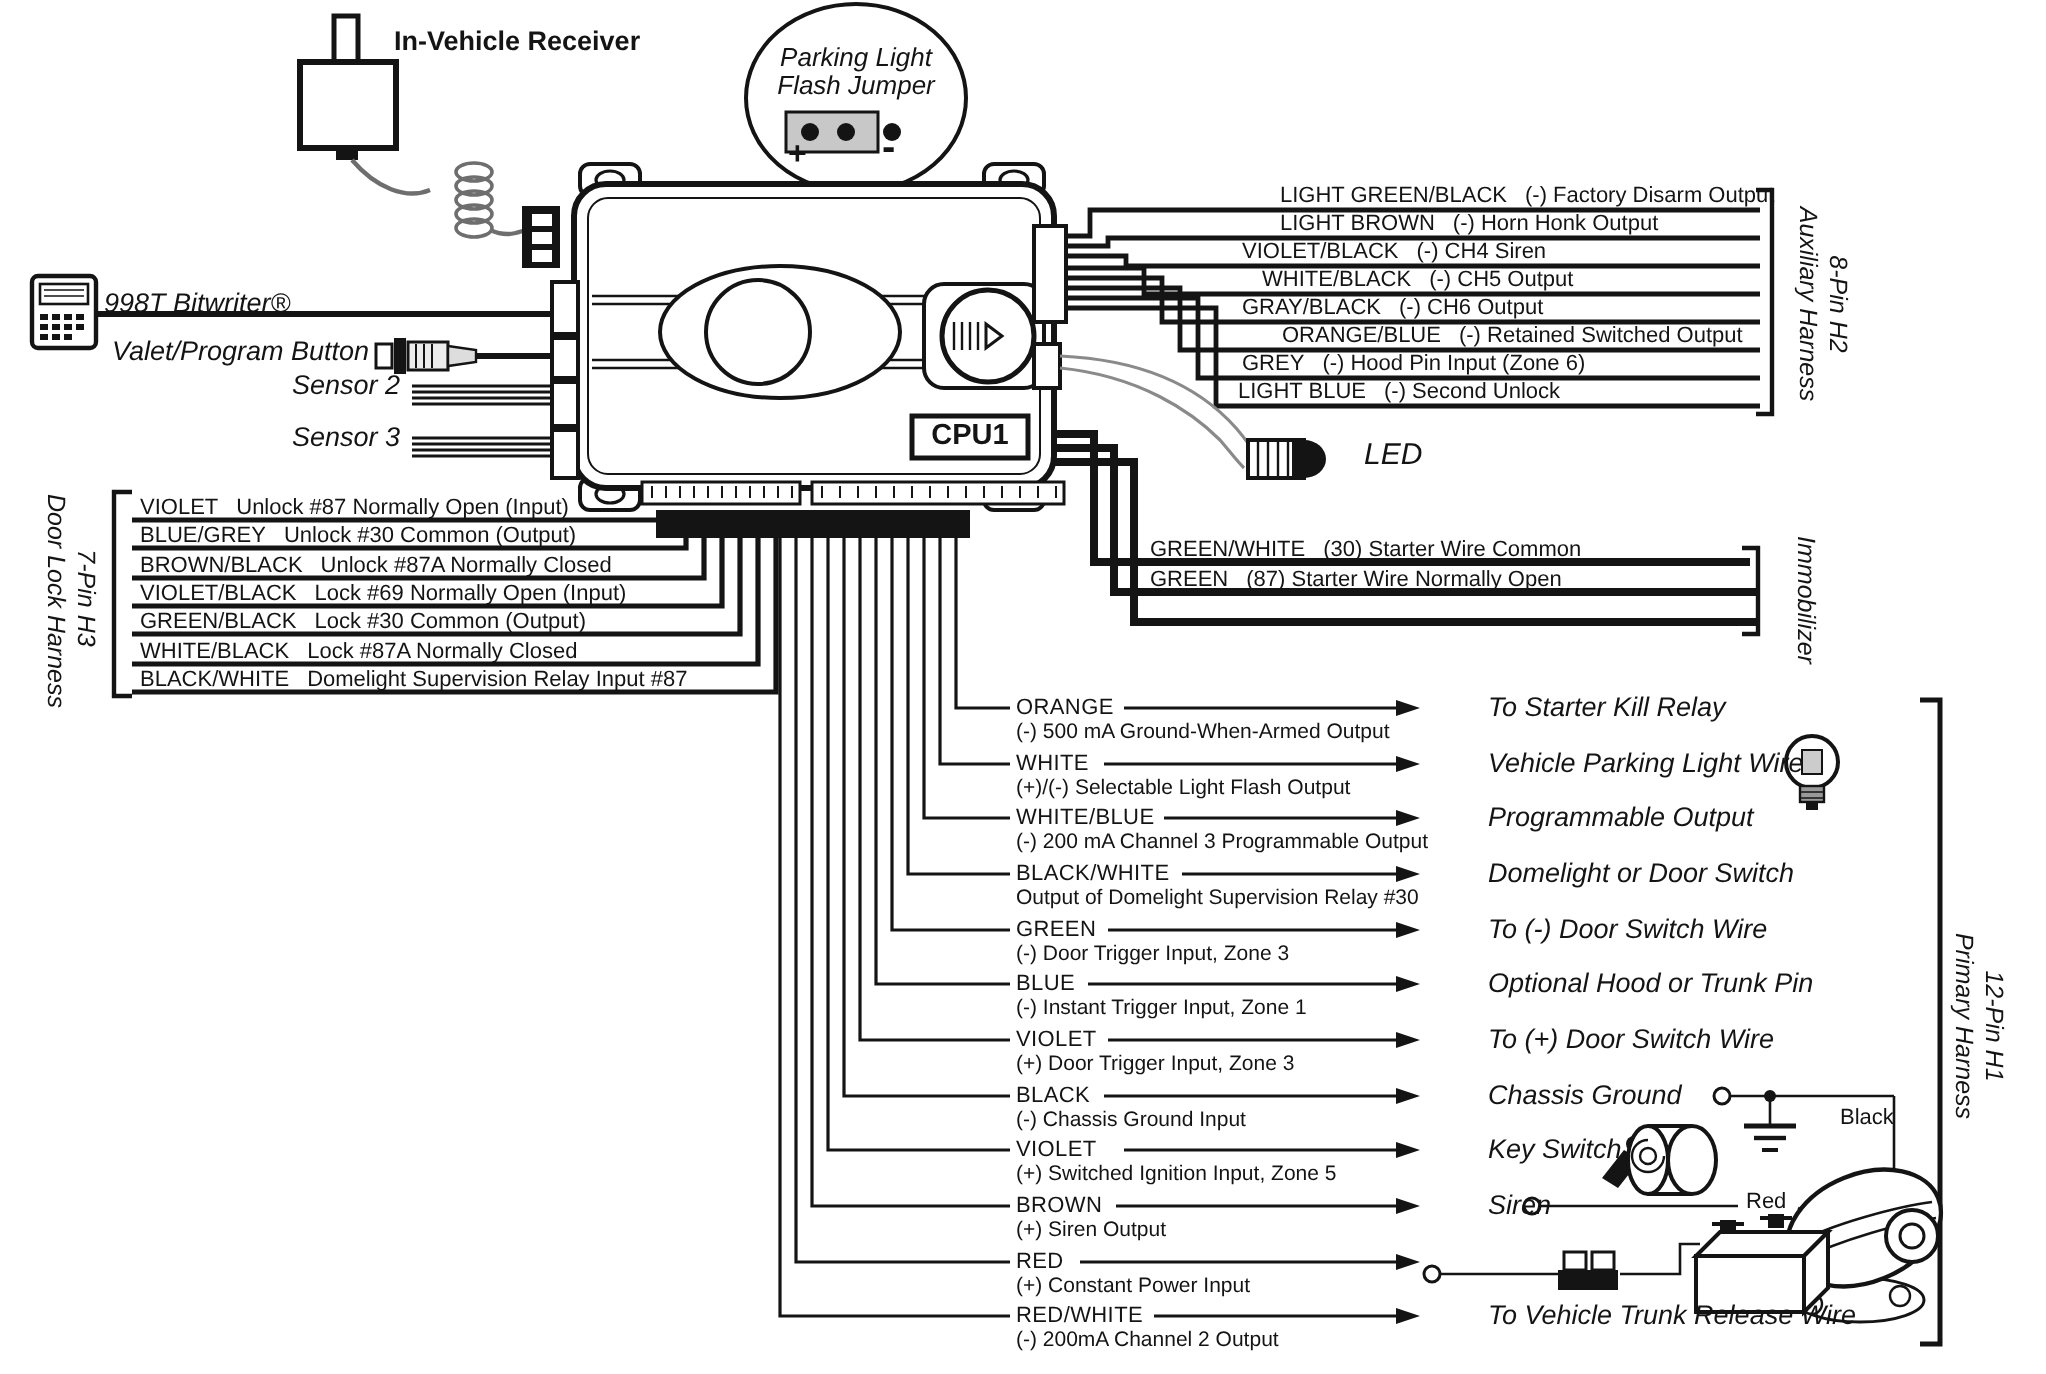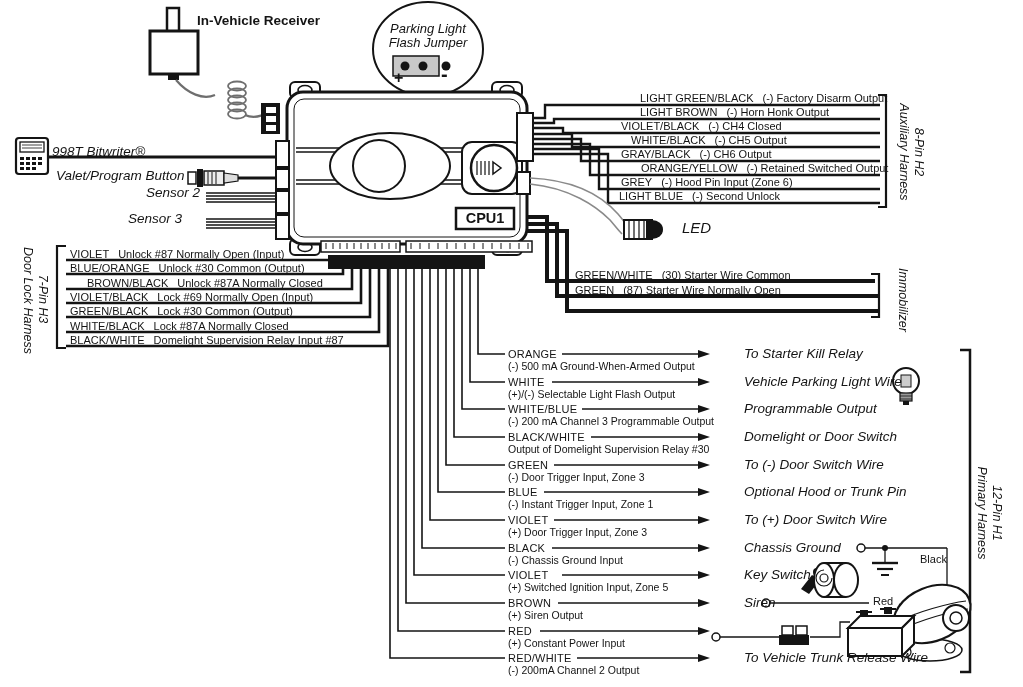--- a/index.html
+++ b/index.html
@@ -288,45 +288,45 @@
 <div class="lbl it" style="left:380px;top:22px;width:96px;text-align:center;font-size:13px">
   <div>Parking Light</div>
   <div>Flash Jumper</div>
 </div>
 <div class="lbl b" style="left:394px;top:70px;font-size:16px">+</div>
 <div class="lbl b" style="left:441px;top:64px;font-size:20px">-</div>
 
 <div class="callout" style="left:52px;top:144px">998T Bitwriter®</div>
 <div class="callout" style="left:56px;top:168px">Valet/Program Button</div>
 <div class="callout" style="left:146px;top:185px">Sensor 2</div>
-<div class="callout" style="left:128px;top:211px">Sensor 3</div>
+<div class="callout" style="left:146px;top:211px">Sensor 3</div>
 <div class="callout" style="left:682px;top:219px;font-size:15px">LED</div>
 <div class="lbl b" style="left:456px;top:211px;width:58px;text-align:center;font-size:14.5px">CPU1</div>
 
 <div class="wire-row" style="left:640px;top:92px"><span class="wname">LIGHT GREEN/BLACK</span><span>(-) Factory Disarm Output</span></div>
 <div class="wire-row" style="left:640px;top:106px"><span class="wname">LIGHT BROWN</span><span>(-) Horn Honk Output</span></div>
-<div class="wire-row" style="left:621px;top:120px"><span class="wname">VIOLET/BLACK</span><span>(-) CH4 Closed</span></div>
+<div class="wire-row" style="left:621px;top:120px"><span class="wname">VIOLET/BLACK</span><span>(-) CH4 Siren</span></div>
 <div class="wire-row" style="left:631px;top:134px"><span class="wname">WHITE/BLACK</span><span>(-) CH5 Output</span></div>
 <div class="wire-row" style="left:621px;top:148px"><span class="wname">GRAY/BLACK</span><span>(-) CH6 Output</span></div>
-<div class="wire-row" style="left:641px;top:162px"><span class="wname">ORANGE/YELLOW</span><span>(-) Retained Switched Output</span></div>
+<div class="wire-row" style="left:641px;top:162px"><span class="wname">ORANGE/BLUE</span><span>(-) Retained Switched Output</span></div>
 <div class="wire-row" style="left:621px;top:176px"><span class="wname">GREY</span><span>(-) Hood Pin Input (Zone 6)</span></div>
 <div class="wire-row" style="left:619px;top:190px"><span class="wname">LIGHT BLUE</span><span>(-) Second Unlock</span></div>
 
 <div class="rot" style="left:926px;top:94px;width:116px">
   <div>8-Pin H2</div>
   <div>Auxiliary Harness</div>
 </div>
 
 <div class="wire-row" style="left:575px;top:269px"><span class="wname">GREEN/WHITE</span><span>(30) Starter Wire Common</span></div>
 <div class="wire-row" style="left:575px;top:284px"><span class="wname">GREEN</span><span>(87) Starter Wire Normally Open</span></div>
 <div class="rot" style="left:910px;top:262px;width:76px">Immobilizer</div>
 
 <div class="wire-row" style="left:70px;top:248px"><span class="wname">VIOLET</span><span>Unlock #87 Normally Open (Input)</span></div>
-<div class="wire-row" style="left:70px;top:262px"><span class="wname">BLUE/ORANGE</span><span>Unlock #30 Common (Output)</span></div>
-<div class="wire-row" style="left:87px;top:277px"><span class="wname">BROWN/BLACK</span><span>Unlock #87A Normally Closed</span></div>
+<div class="wire-row" style="left:70px;top:262px"><span class="wname">BLUE/GREY</span><span>Unlock #30 Common (Output)</span></div>
+<div class="wire-row" style="left:70px;top:277px"><span class="wname">BROWN/BLACK</span><span>Unlock #87A Normally Closed</span></div>
 <div class="wire-row" style="left:70px;top:291px"><span class="wname">VIOLET/BLACK</span><span>Lock #69 Normally Open (Input)</span></div>
 <div class="wire-row" style="left:70px;top:305px"><span class="wname">GREEN/BLACK</span><span>Lock #30 Common (Output)</span></div>
 <div class="wire-row" style="left:70px;top:320px"><span class="wname">WHITE/BLACK</span><span>Lock #87A Normally Closed</span></div>
 <div class="wire-row" style="left:70px;top:334px"><span class="wname">BLACK/WHITE</span><span>Domelight Supervision Relay Input #87</span></div>
 <div class="rot" style="left:50px;top:247px;width:104px">
   <div>7-Pin H3</div>
   <div>Door Lock Harness</div>
 </div>
 
 <div class="h1name" style="left:508px;top:348px">ORANGE</div>

